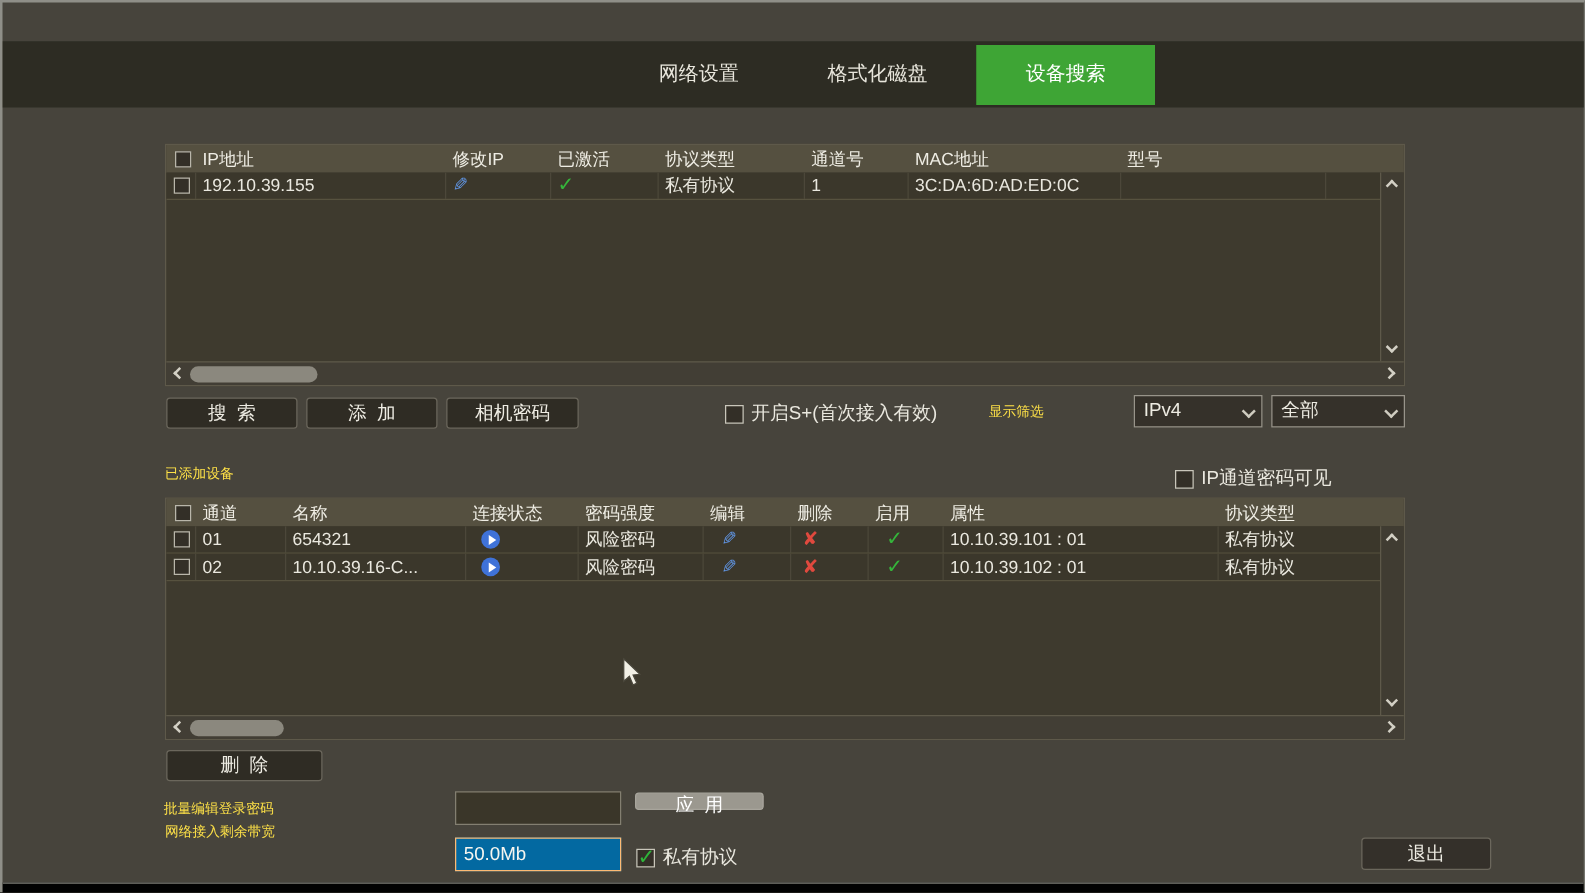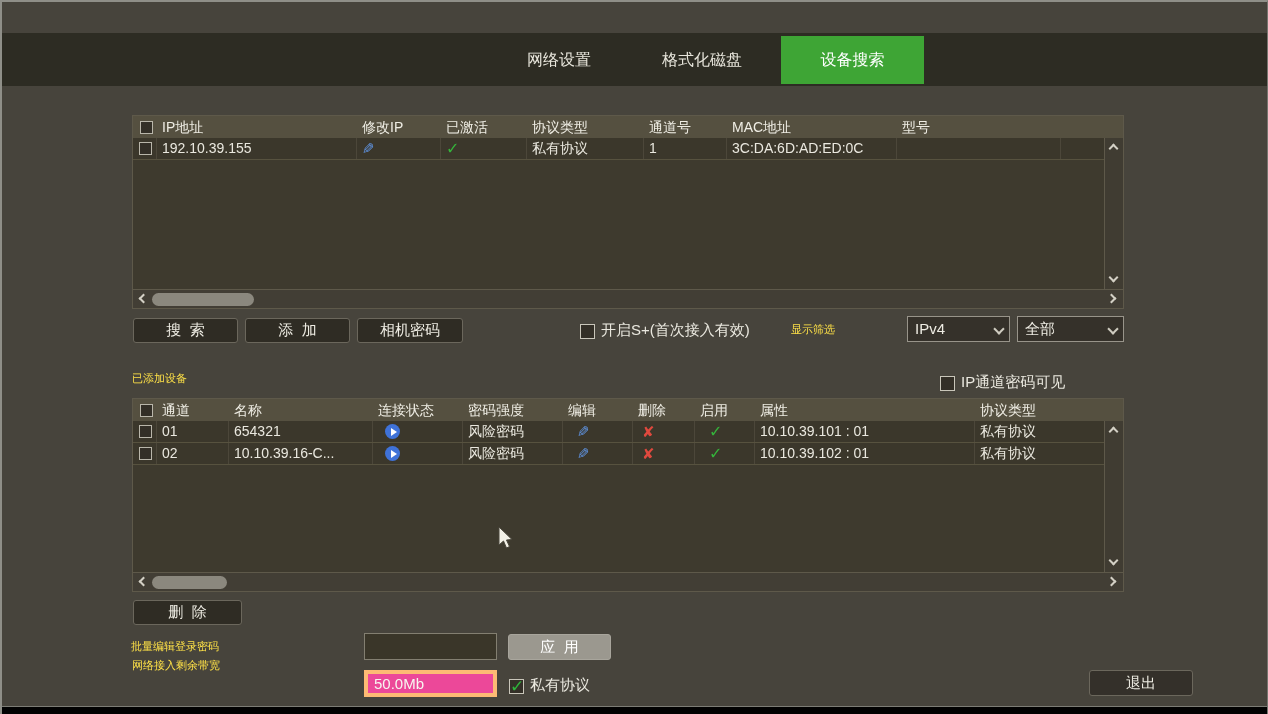--- a/index.html
+++ b/index.html
@@ -53,21 +53,21 @@
   .i-play { display:inline-block; width:15px; height:15px; border-radius:50%; background:#3f72d8; position:relative; vertical-align:middle; margin-top:-2px; }
   .i-play::after { content:""; position:absolute; left:6px; top:4px; border-left:6px solid #fff; border-top:4px solid transparent; border-bottom:4px solid transparent; }
   
   .btn {
     position:absolute; background:#2f2c24; border:1px solid #6b675c; border-radius:3px;
     color:#eeece3; font-size:15px; text-align:center; white-space:pre;
     font-family:inherit; cursor:default;
   }
   .btn-light { background:#9b988f; border:1px solid #a8a59c; color:#ffffff; }
   .inp { position:absolute; background:#3a3629; border:1px solid #837f71; color:#f2f1ea; font-size:15px; padding:0 6px; font-family:inherit; }
-  .inp.gray { background:#ec4899; color:#f7f6f0; border:4px solid #fdba74; }
+  .inp.gray { background:#0369a1; color:#f7f6f0; border:1px solid #fdba74; }
   .dropdown { position:absolute; background:#35312a; border:1px solid #98948a; height:26px; line-height:24px; font-size:15px; padding-left:7px; color:#eeece3; }
   .dropdown .dchev { position:absolute; right:6px; top:8px; width:8px; height:8px; border-right:2px solid #cfccc0; border-bottom:2px solid #cfccc0; transform:rotate(45deg); }
   .label { position:absolute; font-size:11px; color:#fde047; white-space:nowrap; }
   .cbrow { position:absolute; font-size:15px; color:#eae8df; white-space:nowrap; }
   .cbrow .cb { margin-right:6px; }
   
   .bottombar { position:absolute; left:0; right:0; bottom:0; height:8px; background:#020202; border-top:1px solid #7d7d76; }
   .cursor { position:absolute; z-index:99; }
 </style>
 </head>
@@ -207,25 +207,25 @@
       <div class="sarrow" style="left:0;top:0;">
           <span class="chev left"></span>
         </div>
       <div class="sarrow" style="right:0;top:0;">
           <span class="chev right"></span>
         </div>
       <div class="hthumb" style="left:19px;width:75px;"></div>
     </div>
   </div>
 
-  <button class="btn" style="left:131px;top:598px;width:109px;height:25px;">删  除</button>
+  <button class="btn" style="left:131px;top:598px;width:125px;height:25px;">删  除</button>
 
   <div class="label" style="left:129px;top:637px;">批量编辑登录密码</div>
   <input class="inp" style="left: 362px; top: 631px; width: 133px; height: 27px;" value="">
-  <button class="btn btn-light" style="left:506px;top:632px;width:103px;height:26px;">应  用</button>
+  <button class="btn btn-light" style="left:506px;top:632px;width:103px;height:14px;">应  用</button>
 
   <div class="label" style="left:130px;top:656px;">网络接入剩余带宽</div>
   <input class="inp gray" style="left: 362px; top: 668px; width: 133px; height: 27px;" value="50.0Mb">
   <div class="cbrow" style="left:507px;top:674px;">
     <span class="cb checked"></span><span>私有协议</span>
   </div>
 
   <button class="btn" style="left:1087px;top:668px;width:104px;height:26px;background:#34302a;">退出</button>
 
   <svg class="cursor" style="left:496px;top:524px;" width="16" height="24" viewBox="0 0 16 24">

